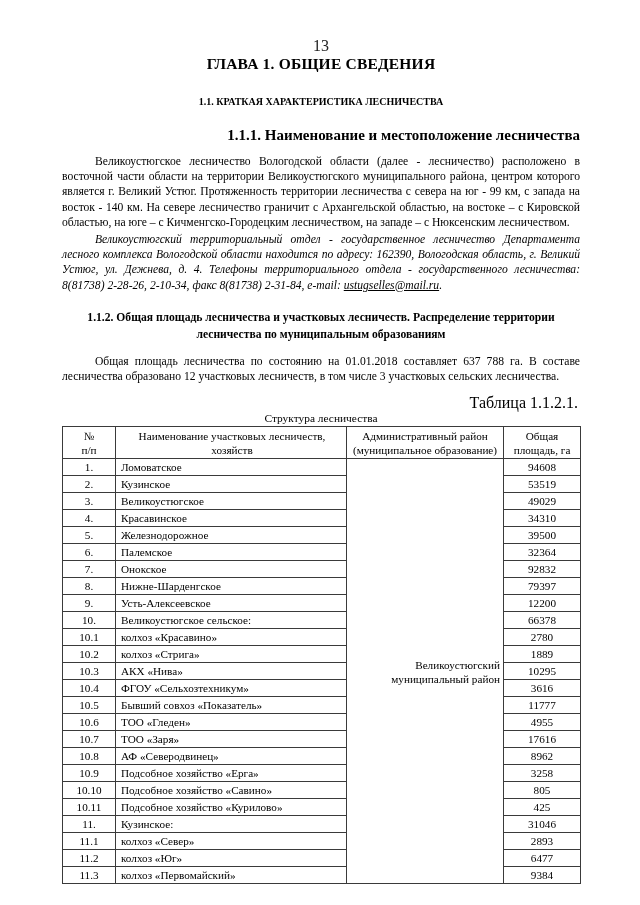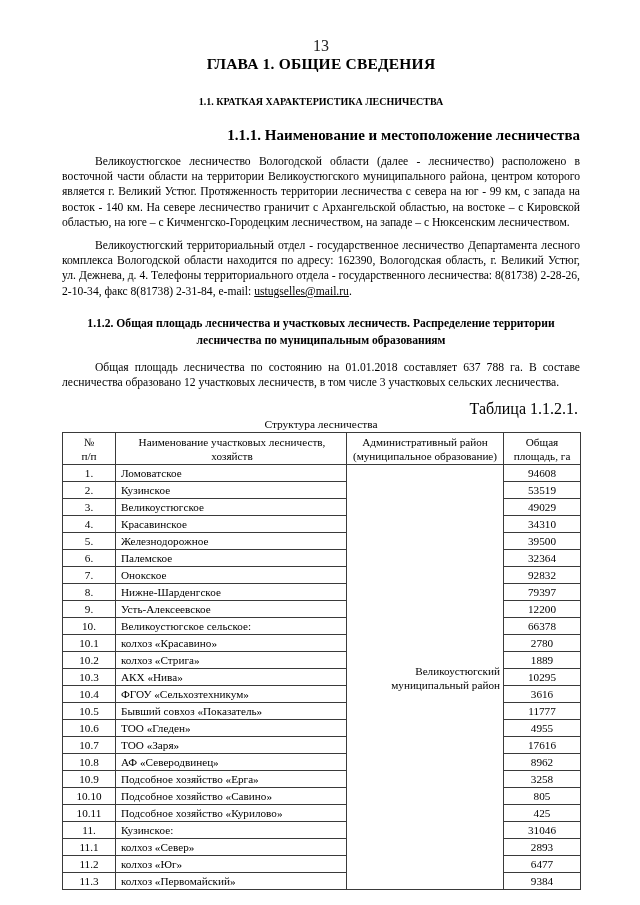--- a/index.html
+++ b/index.html
@@ -61,21 +61,22 @@
   }
   p.body-text {
     font-size: 11.6px;
     line-height: 15.2px;
     text-align: justify;
     text-indent: 33px;
     margin: 11px 0 0 0;
     hyphens: manual;
   }
   p.body-text.tight {
-    margin-top: 8px;
+    margin-top: 2px;
+    font-style: italic;
   }
   .table-number {
     font-size: 16px;
     text-align: right;
     margin: 12px 0 0 0;
     line-height: 14px;
     padding-right: 2px;
   }
   .table-caption {
     font-size: 11.4px;

